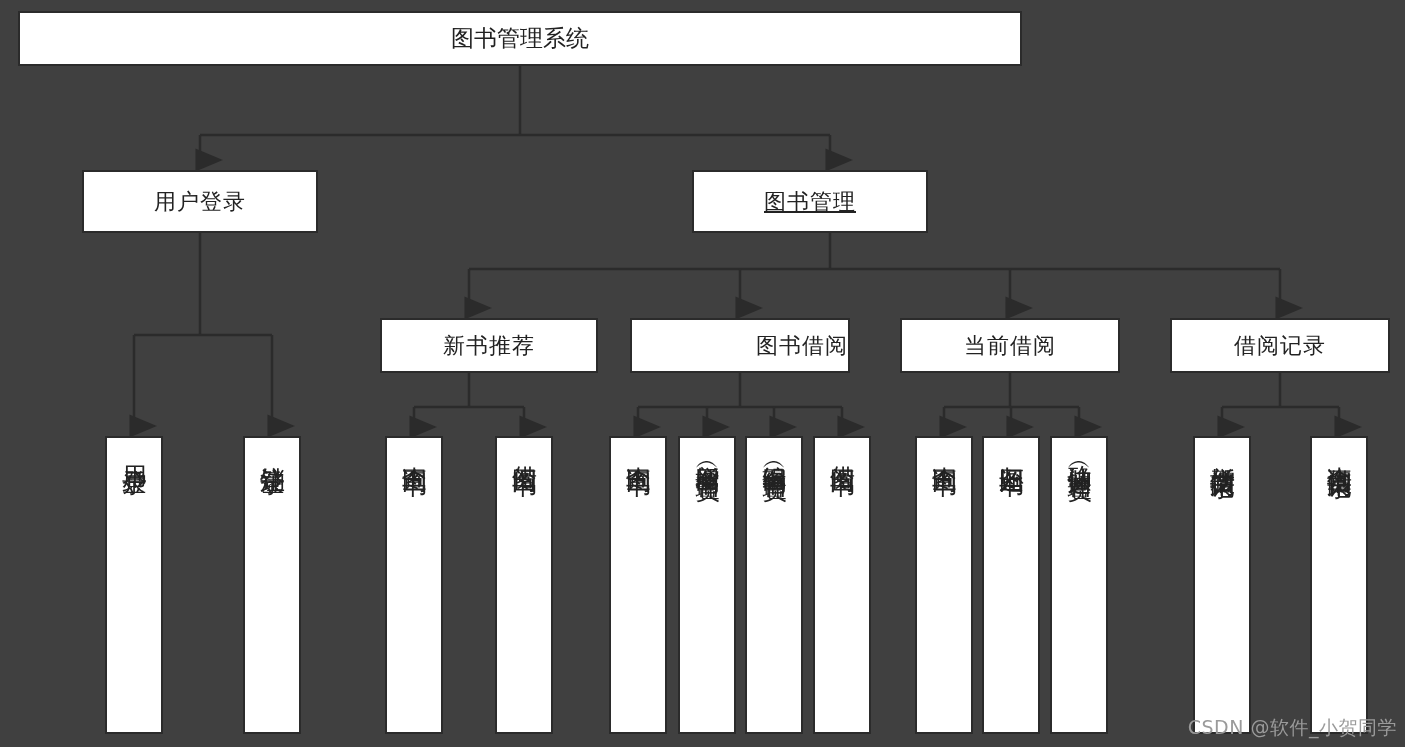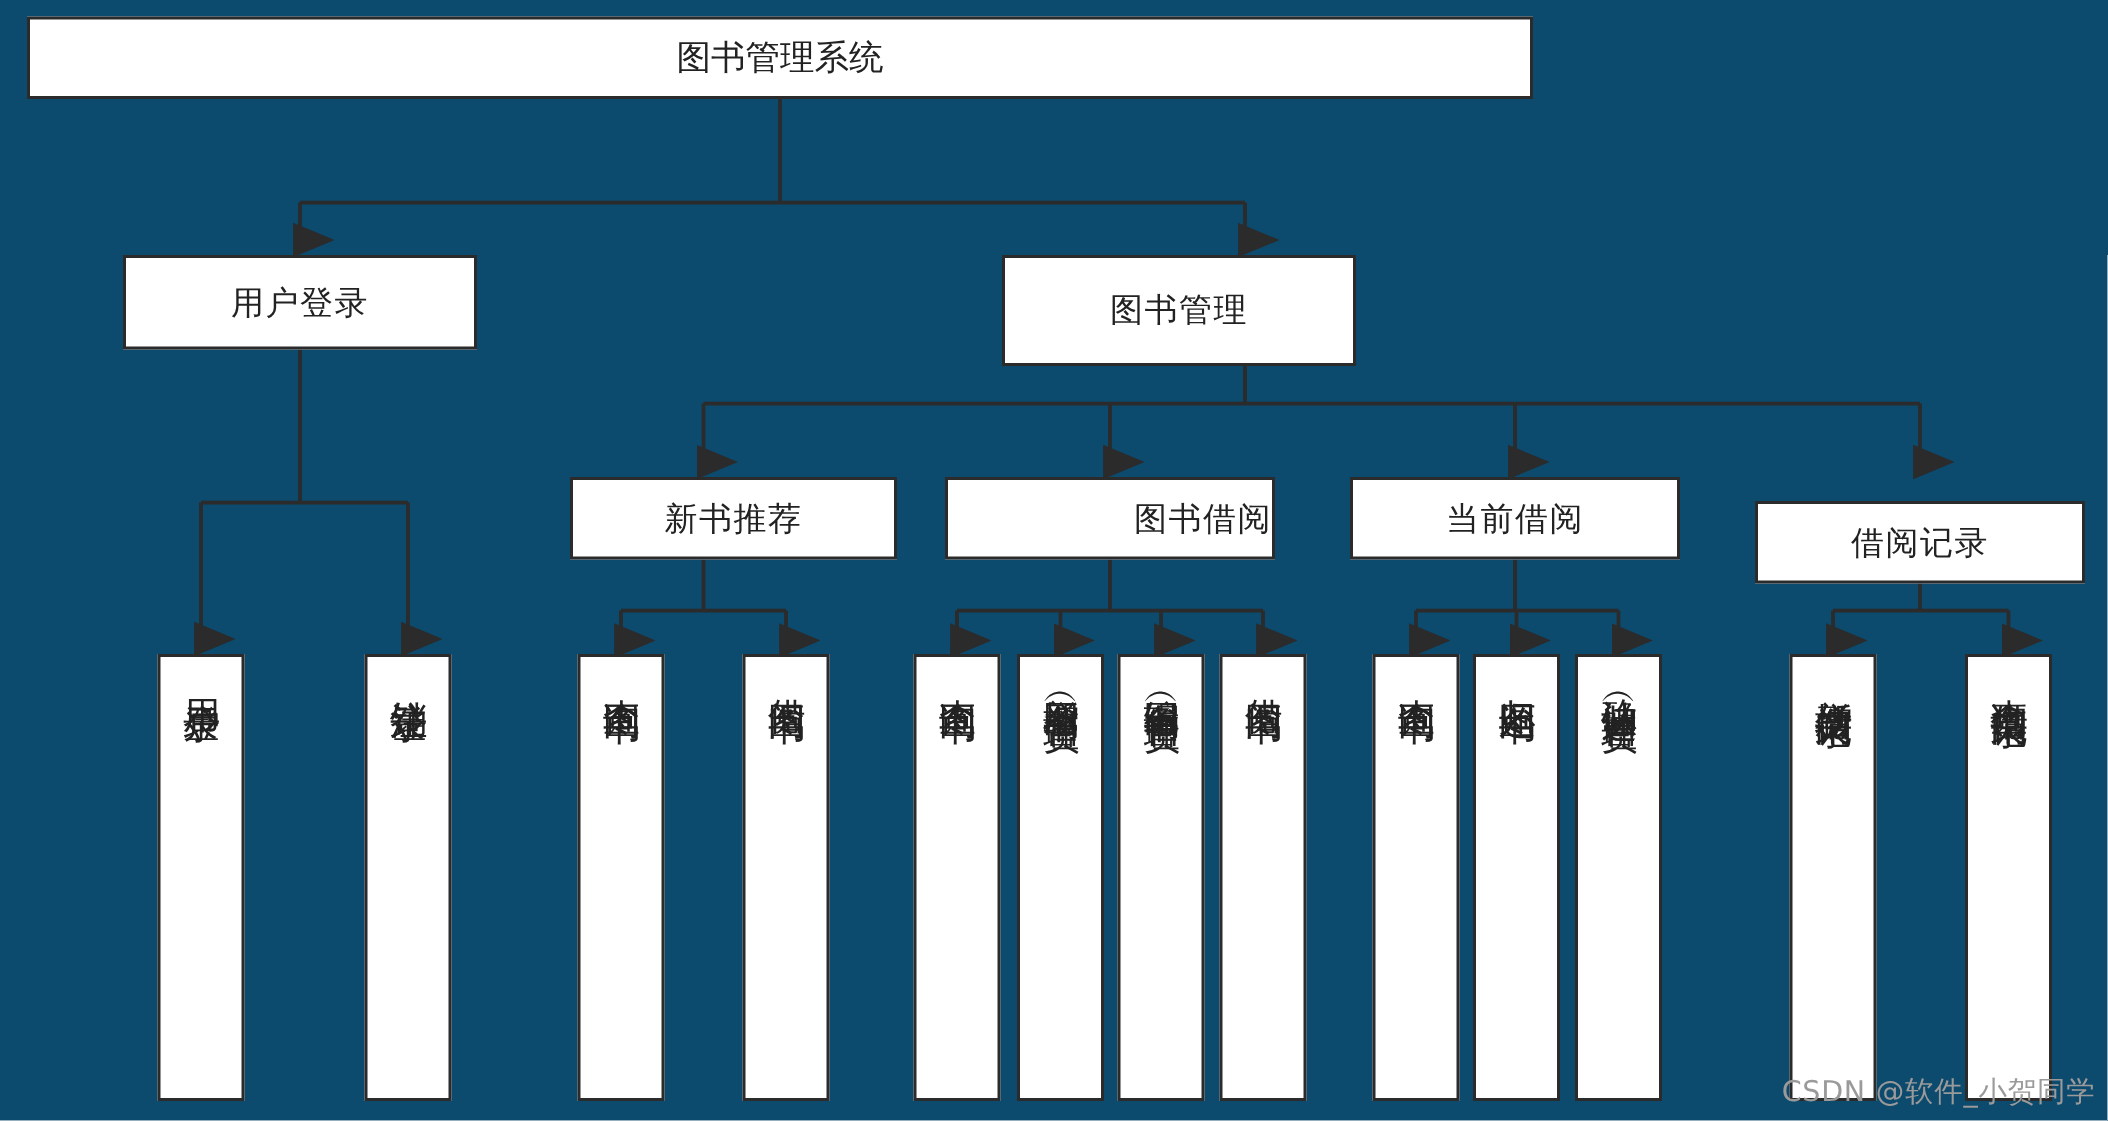--- a/index.html
+++ b/index.html
@@ -7,21 +7,21 @@
     padding: 0;
     background: #ffffff;
   }
   body {
     font-family: "DejaVu Sans", "Liberation Sans", sans-serif;
   }
   #canvas {
     position: relative;
     width: 1405px;
     height: 747px;
-    background: #0c4a6e;
+    background: #404040;
     overflow: hidden;
   }
   .node {
     position: absolute;
     box-sizing: border-box;
     border: 2.5px solid #2b2b2b;
     background: #ffffff;
     display: flex;
     align-items: center;
     justify-content: center;
@@ -131,34 +131,34 @@
     <path class="wire" d="M 1339 407 L 1339 427" marker-end="url(#arrow)"></path>
   </svg>
 
   <div class="node root" style="left:18px; top:11px; width:1004px; height:55px;">
     <span>图书管理系统</span>
   </div>
 
   <div class="node horiz" style="left:82px; top:170px; width:236px; height:63px;">
     <span>用户登录</span>
   </div>
-  <div class="node horiz" style="left:668px; top:170px; width:236px; height:74px;">
+  <div class="node horiz" style="left:692px; top:170px; width:236px; height:63px;text-decoration:underline;">
     <span>图书管理</span>
   </div>
 
   <div class="node horiz" style="left:380px; top:318px; width:218px; height:55px;">
     <span>新书推荐</span>
   </div>
   <div class="node horiz" style="left:630px; top:318px; width:220px; height:55px;justify-content:flex-end;">
     <span>图书借阅</span>
   </div>
   <div class="node horiz" style="left:900px; top:318px; width:220px; height:55px;text-align:right;">
     <span>当前借阅</span>
   </div>
-  <div class="node horiz" style="left:1170px; top:334px; width:220px; height:55px;">
+  <div class="node horiz" style="left:1170px; top:318px; width:220px; height:55px;">
     <span>借阅记录</span>
   </div>
 
   <div class="node leaf" style="left:105px; top:436px; width:58px; height:298px;">
     <span class="vlabel">用户登录</span>
   </div>
   <div class="node leaf" style="left:243px; top:436px; width:58px; height:298px;">
     <span class="vlabel">注销登录</span>
   </div>
 

